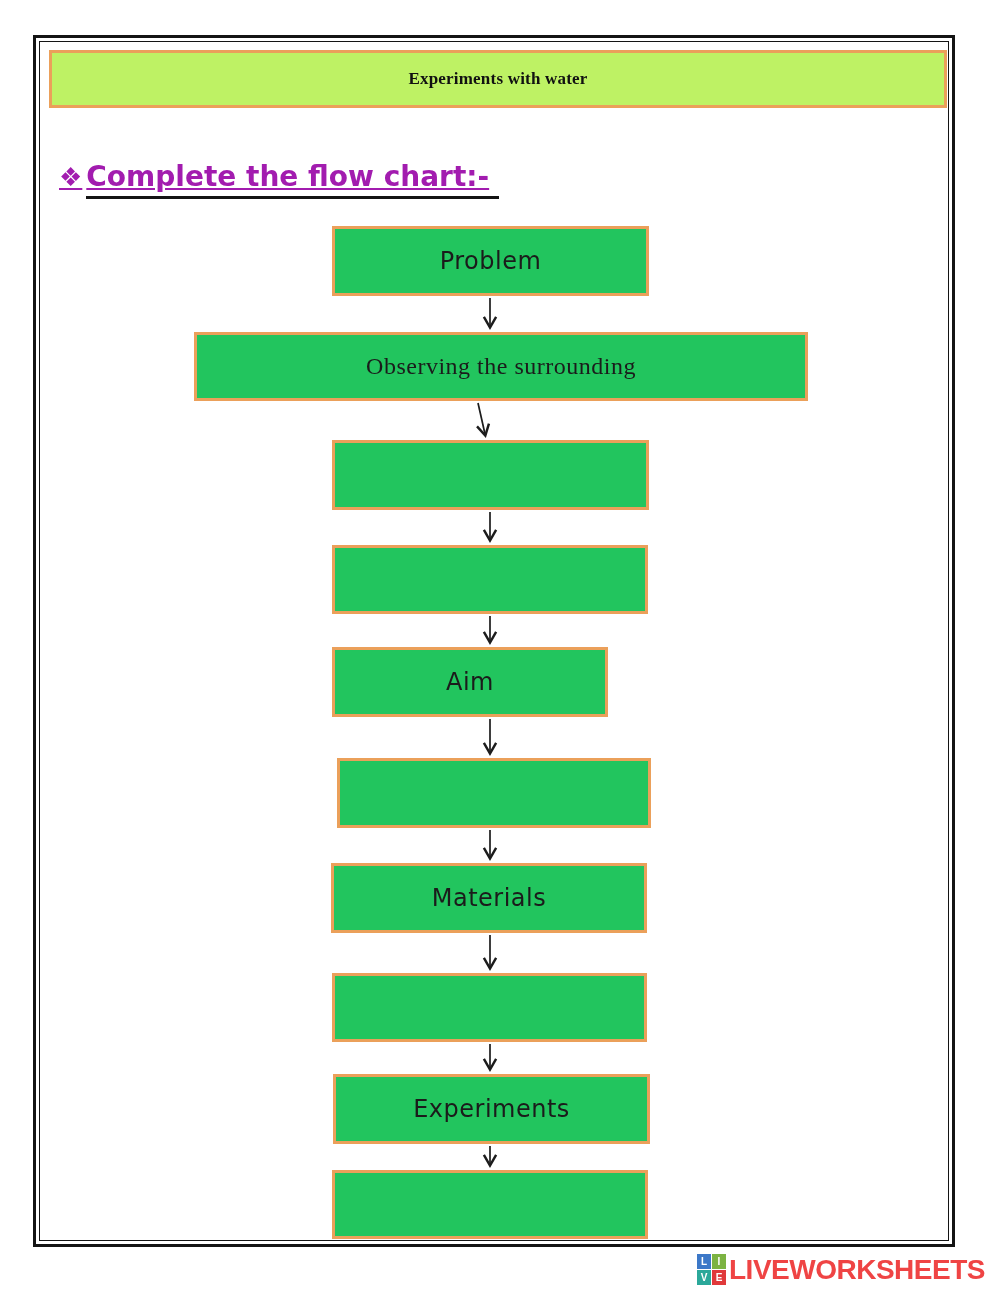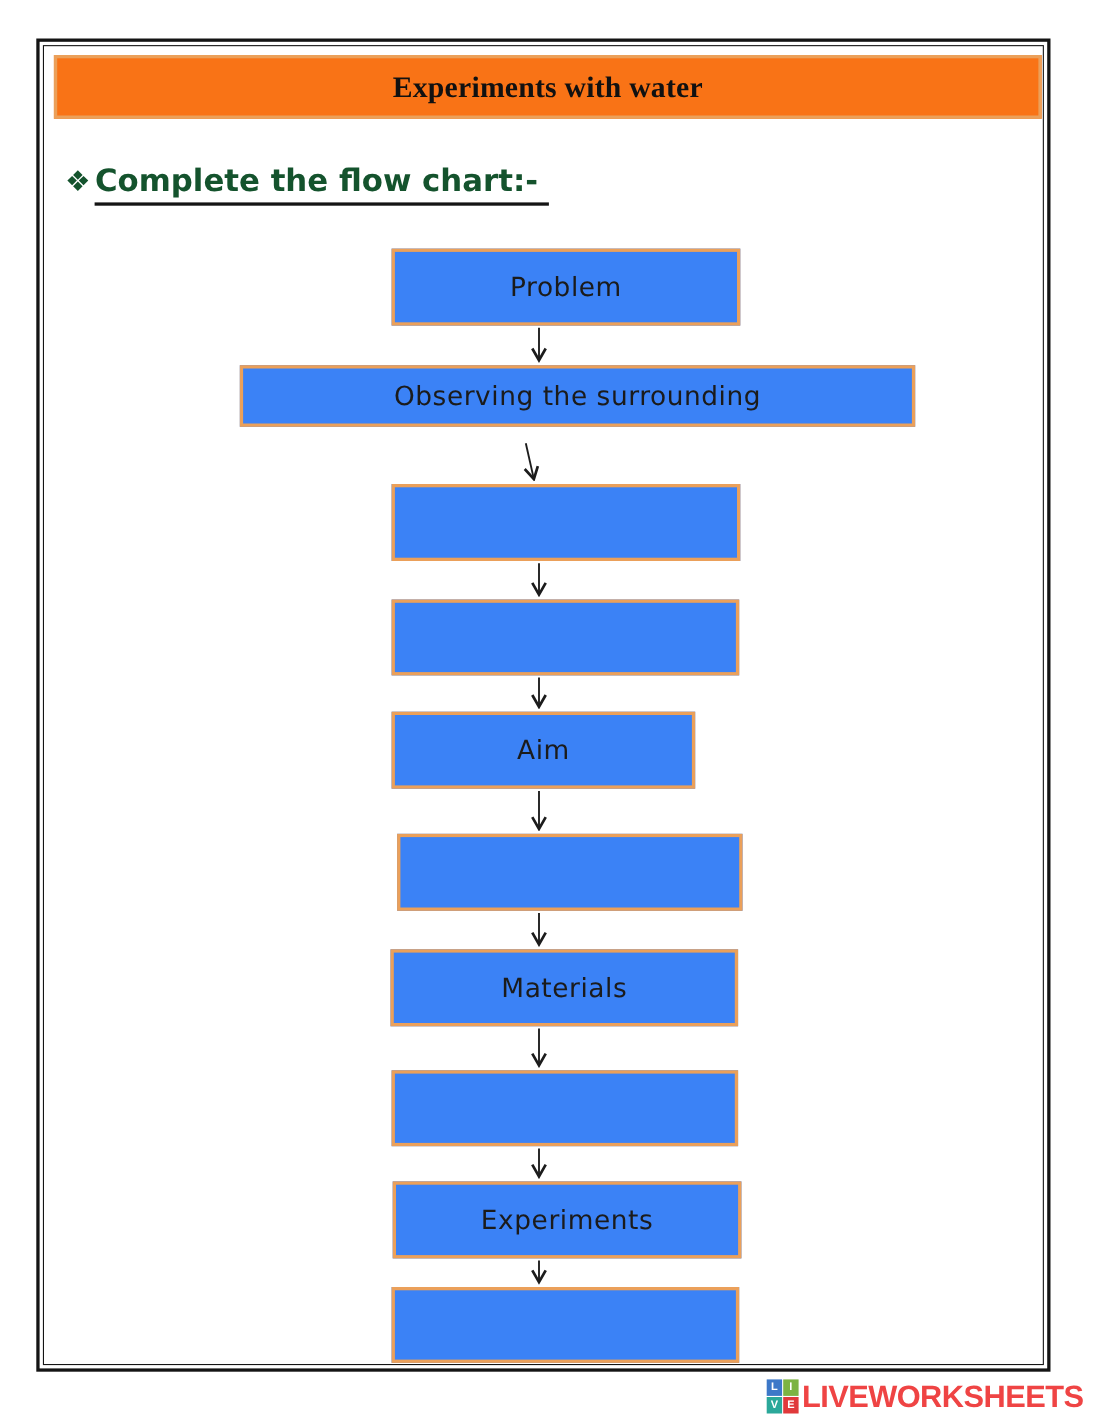--- a/index.html
+++ b/index.html
@@ -10,37 +10,37 @@
   .frame-outer {
     position:absolute; left:33px; top:35px; width:922px; height:1212px;
     border:3px solid #141414; box-sizing:border-box;
   }
   .frame-inner {
     position:absolute; left:3px; top:3px; right:3px; bottom:3px;
     border:1.5px solid #141414;
   }
   .title-box {
     position:absolute; left:49px; top:50px; width:898px; height:58px;
-    border:3px solid #eba05a; box-sizing:border-box; background:#f97316;
+    border:3px solid #eba05a; box-sizing:border-box; background:#bef264;
     display:flex; align-items:center; justify-content:center;
-    font-family:"Liberation Serif", serif; font-weight:bold; font-size:27px;
+    font-family:"Liberation Serif", serif; font-weight:bold; font-size:17px;
     letter-spacing:0.2px; color:#111111;
   }
   .instruction {
-    position:absolute; left:59px; top:148px; font-size:28px; font-weight:bold;
-    color:#14532d; white-space:nowrap;
+    position:absolute; left:59px; top:160px; font-size:28px; font-weight:bold;
+    color:#a21caf; white-space:nowrap;text-decoration:underline;
   }
   .instruction .bullet { margin-right:4px; font-size:26px; }
   .instruction .underlined {
     border-bottom:3px solid #141414; padding-bottom:3px; padding-right:10px;
   }
   .flow-box {
     position:absolute; border:3px solid #eba05a; box-sizing:border-box;
-    background:#3b82f6; display:flex; align-items:center; justify-content:center;
-    font-size:24px; color:#1b1b1b; letter-spacing:0.5px;margin-left:24px;
+    background:#22c55e; display:flex; align-items:center; justify-content:center;
+    font-size:24px; color:#1b1b1b; letter-spacing:0.5px;
   }
   .arrows { position:absolute; left:0; top:0; pointer-events:none; }
   .footer-logo {
     position:absolute; left:697px; top:1254px; display:flex; align-items:center;
   }
   .logo-grid {
     width:30px; height:32px; display:grid;
     grid-template-columns:14px 14px; grid-template-rows:15px 15px; gap:1px;
   }
   .logo-cell {
@@ -67,21 +67,21 @@
   </div>
 
   <div class="instruction">
     <span class="bullet">❖</span><span class="underlined">Complete the flow chart:-</span>
   </div>
 
   <div class="flow-box" style="left:332px; top:226px; width:317px; height:70px;">
     <span>Problem</span>
   </div>
 
-  <div class="flow-box" style="left:194px; top:332px; width:614px; height:56px;">
+  <div class="flow-box" style="left:194px; top:332px; width:614px; height:69px;font-family:Liberation Serif, serif;">
     <span>Observing the surrounding</span>
   </div>
 
   <div class="flow-box" style="left:332px; top:440px; width:317px; height:70px;">
     <span></span>
   </div>
 
   <div class="flow-box" style="left:332px; top:545px; width:316px; height:69px;">
     <span></span>
   </div>

